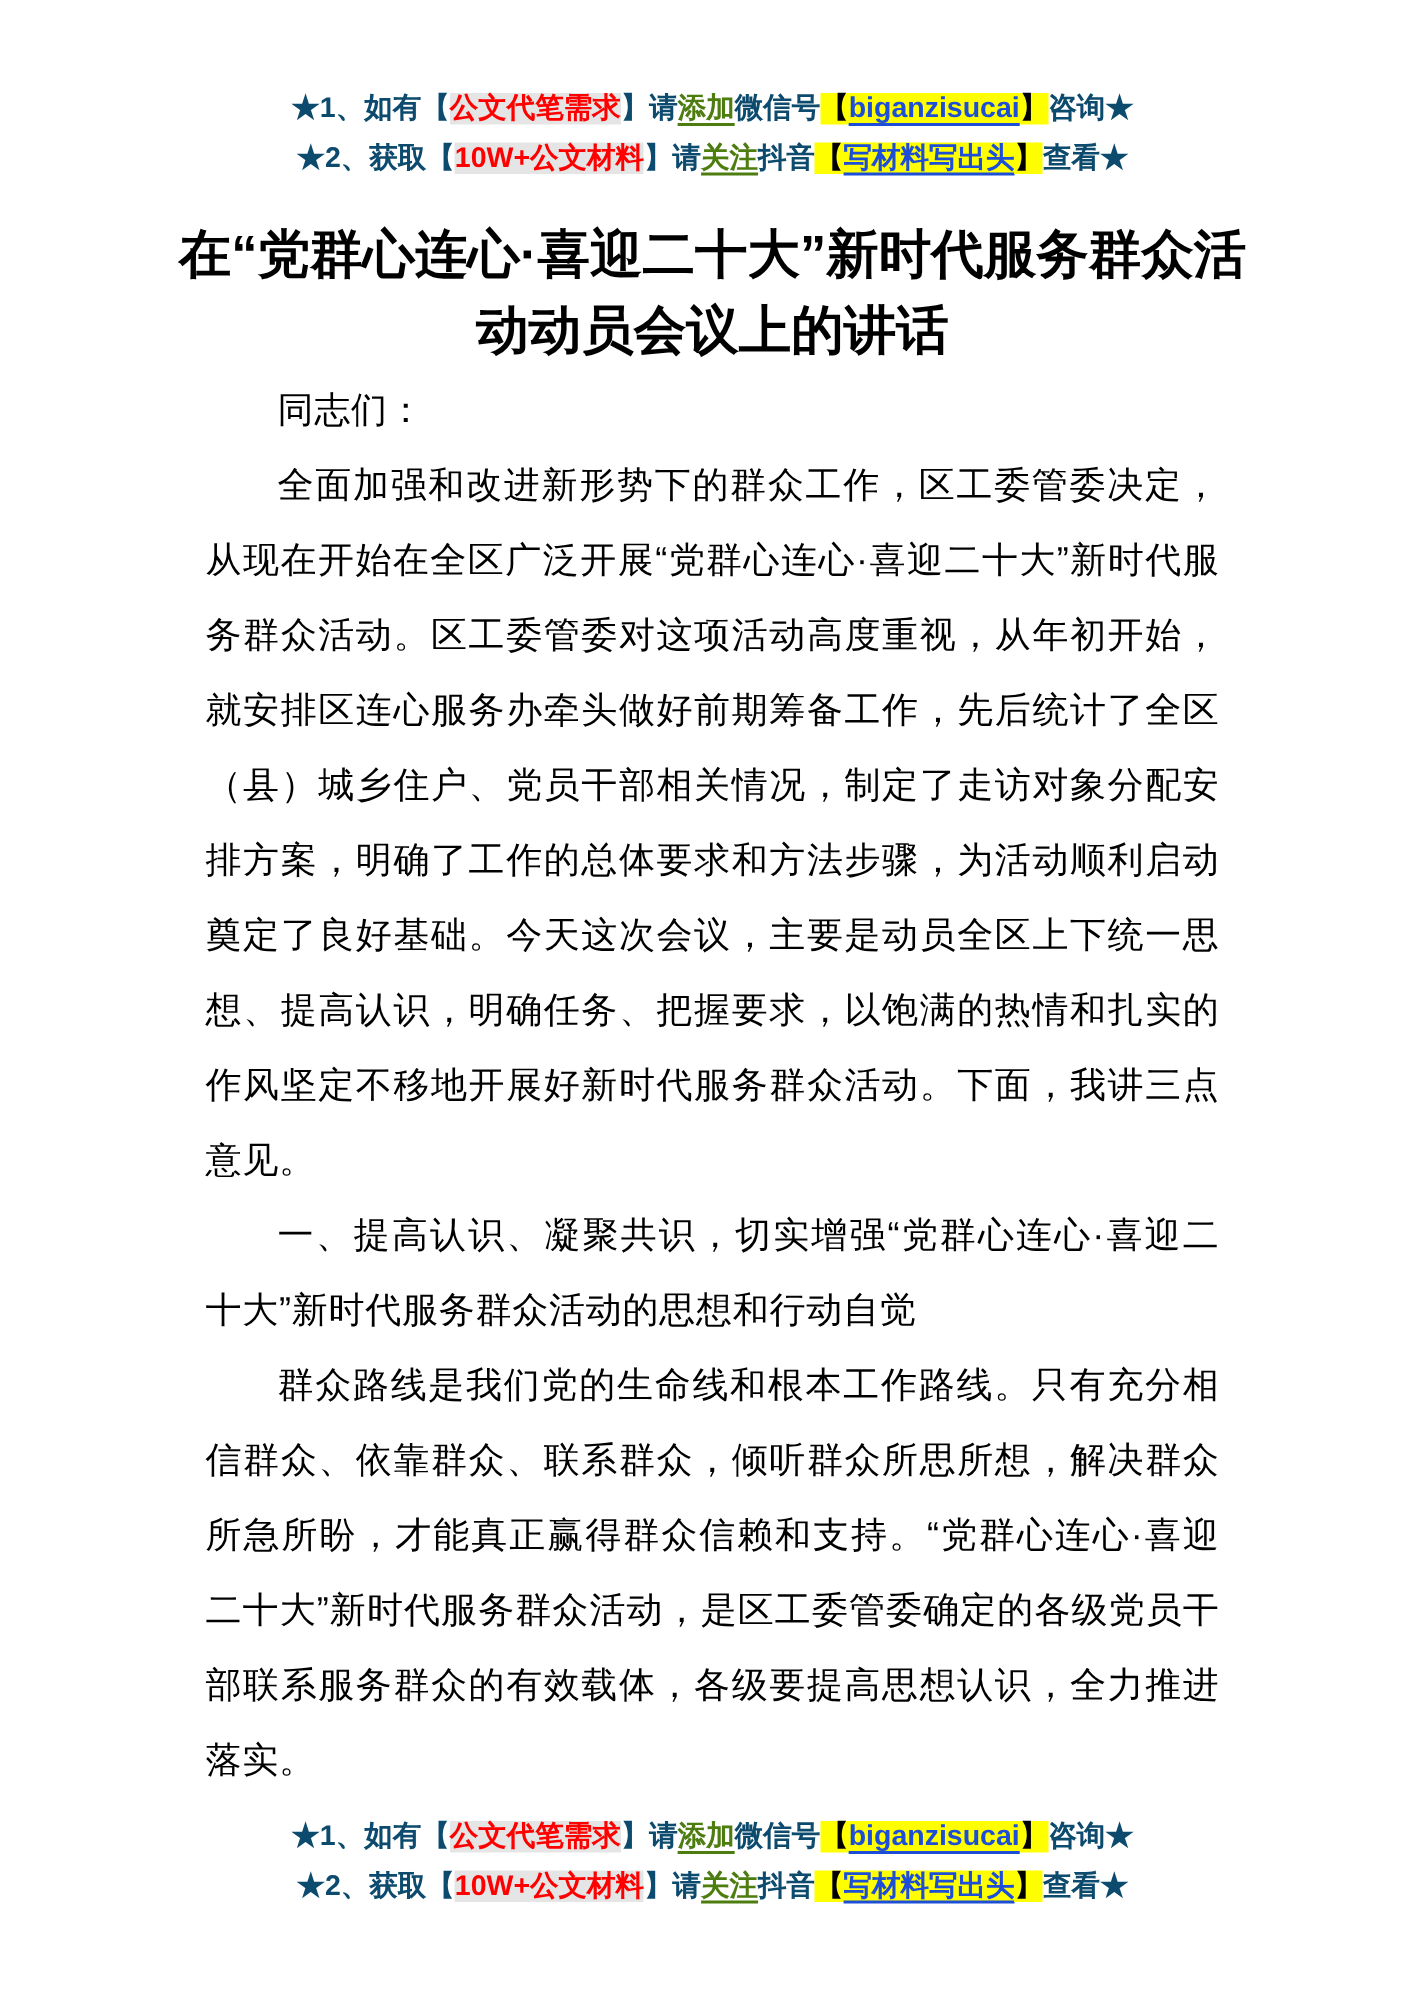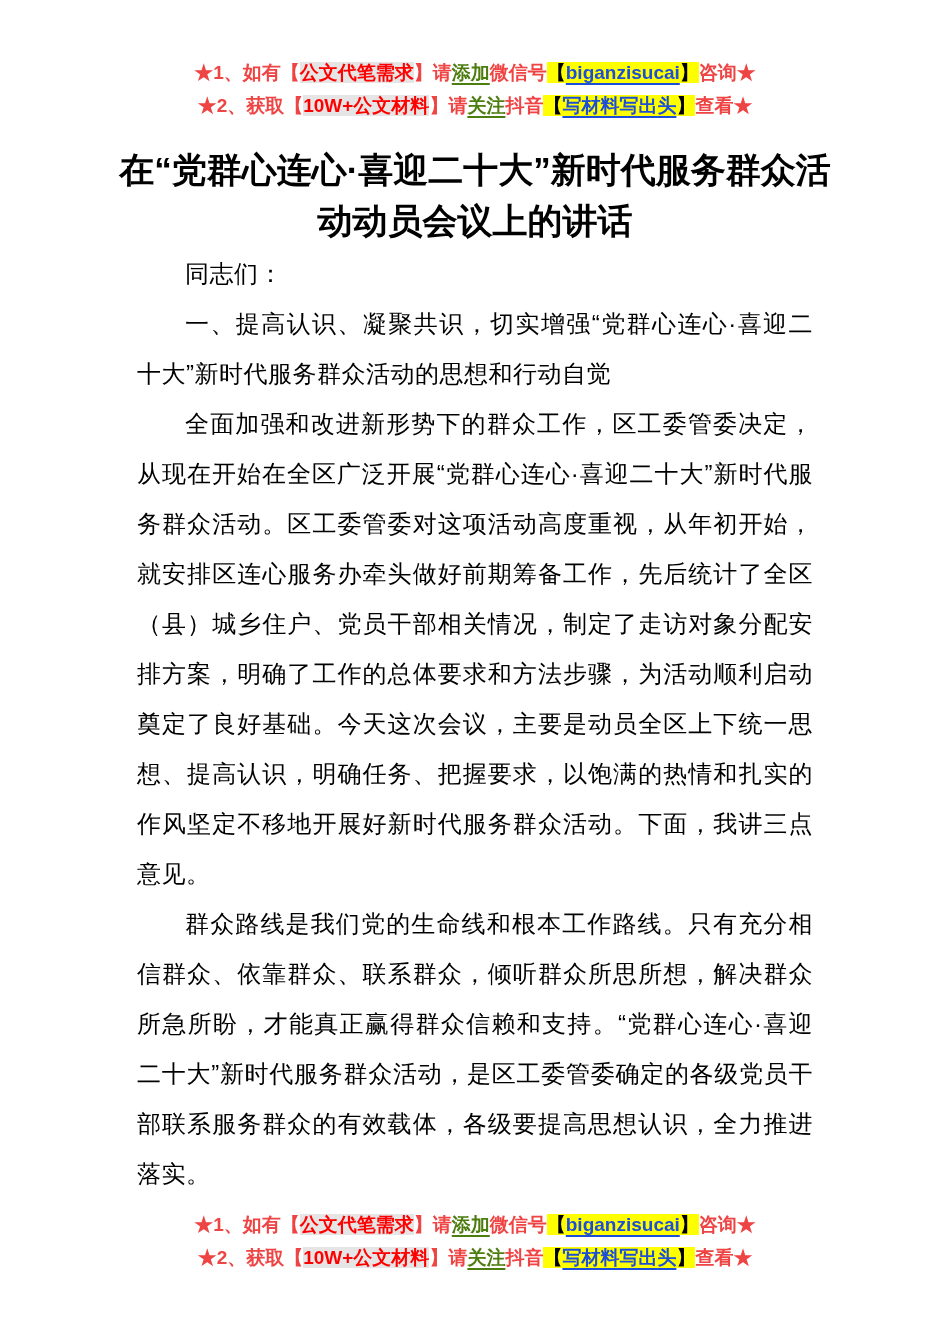--- a/index.html
+++ b/index.html
@@ -17,21 +17,21 @@
   .banner {
     text-align: center;
     font-weight: bold;
     font-size: 19px;
     line-height: 33px;
     color: #000000;
   }
   .banner-top { padding-top: 56px; }
   .banner-bottom { position: absolute; left: 0; right: 0; bottom: 70px; }
   .banner-line { white-space: nowrap; }
-  .seg-plain { color: #ef4444; }
+  .seg-plain { color: #0c4a6e; }
   .seg-hl { background: #ffff00; color: #000000; }
   .seg-hl-red { background: #e5e5e5; color: #ff0000; }
   .seg-ul {
     color: #4d7c0f;
     text-decoration: underline;
     text-underline-offset: 4px;
     text-decoration-thickness: 2px;
   }
   .seg-hl-red-ul {
     background: #ffff00;
@@ -67,21 +67,21 @@
 <body>
 
 <div class="page">
   <div class="banner banner-top">
       <div class="banner-line"><span class="seg-plain">★1、如有【</span><span class="seg-hl-red">公文代笔需求</span><span class="seg-plain">】请</span><span class="seg-ul">添加</span><span class="seg-plain">微信号</span><span class="seg-hl">【</span><span class="seg-hl-red-ul">biganzisucai</span><span class="seg-hl">】</span><span class="seg-plain">咨询★</span></div>
       <div class="banner-line"><span class="seg-plain">★2、获取【</span><span class="seg-hl-red">10W+公文材料</span><span class="seg-plain">】请</span><span class="seg-ul">关注</span><span class="seg-plain">抖音</span><span class="seg-hl">【</span><span class="seg-hl-red-ul">写材料写出头</span><span class="seg-hl">】</span><span class="seg-plain">查看★</span></div>
     </div>
   <div class="doc-title">在“党群心连心·喜迎二十大”新时代服务群众活动动员会议上的讲话</div>
   <div class="content">
       <p>同志们：</p>
+      <p>全面加强和改进新形势下的群众工作，区工委管委决定，从现在开始在全区广泛开展“党群心连心·喜迎二十大”新时代服务群众活动。区工委管委对这项活动高度重视，从年初开始，就安排区连心服务办牵头做好前期筹备工作，先后统计了全区（县）城乡住户、党员干部相关情况，制定了走访对象分配安排方案，明确了工作的总体要求和方法步骤，为活动顺利启动奠定了良好基础。今天这次会议，主要是动员全区上下统一思想、提高认识，明确任务、把握要求，以饱满的热情和扎实的作风坚定不移地开展好新时代服务群众活动。下面，我讲三点意见。</p>
       <p>一、提高认识、凝聚共识，切实增强“党群心连心·喜迎二十大”新时代服务群众活动的思想和行动自觉</p>
-      <p>全面加强和改进新形势下的群众工作，区工委管委决定，从现在开始在全区广泛开展“党群心连心·喜迎二十大”新时代服务群众活动。区工委管委对这项活动高度重视，从年初开始，就安排区连心服务办牵头做好前期筹备工作，先后统计了全区（县）城乡住户、党员干部相关情况，制定了走访对象分配安排方案，明确了工作的总体要求和方法步骤，为活动顺利启动奠定了良好基础。今天这次会议，主要是动员全区上下统一思想、提高认识，明确任务、把握要求，以饱满的热情和扎实的作风坚定不移地开展好新时代服务群众活动。下面，我讲三点意见。</p>
       <p>群众路线是我们党的生命线和根本工作路线。只有充分相信群众、依靠群众、联系群众，倾听群众所思所想，解决群众所急所盼，才能真正赢得群众信赖和支持。“党群心连心·喜迎二十大”新时代服务群众活动，是区工委管委确定的各级党员干部联系服务群众的有效载体，各级要提高思想认识，全力推进落实。</p>
     </div>
   <div class="banner banner-bottom">
       <div class="banner-line"><span class="seg-plain">★1、如有【</span><span class="seg-hl-red">公文代笔需求</span><span class="seg-plain">】请</span><span class="seg-ul">添加</span><span class="seg-plain">微信号</span><span class="seg-hl">【</span><span class="seg-hl-red-ul">biganzisucai</span><span class="seg-hl">】</span><span class="seg-plain">咨询★</span></div>
       <div class="banner-line"><span class="seg-plain">★2、获取【</span><span class="seg-hl-red">10W+公文材料</span><span class="seg-plain">】请</span><span class="seg-ul">关注</span><span class="seg-plain">抖音</span><span class="seg-hl">【</span><span class="seg-hl-red-ul">写材料写出头</span><span class="seg-hl">】</span><span class="seg-plain">查看★</span></div>
     </div>
 </div>
 
 </body></html>

